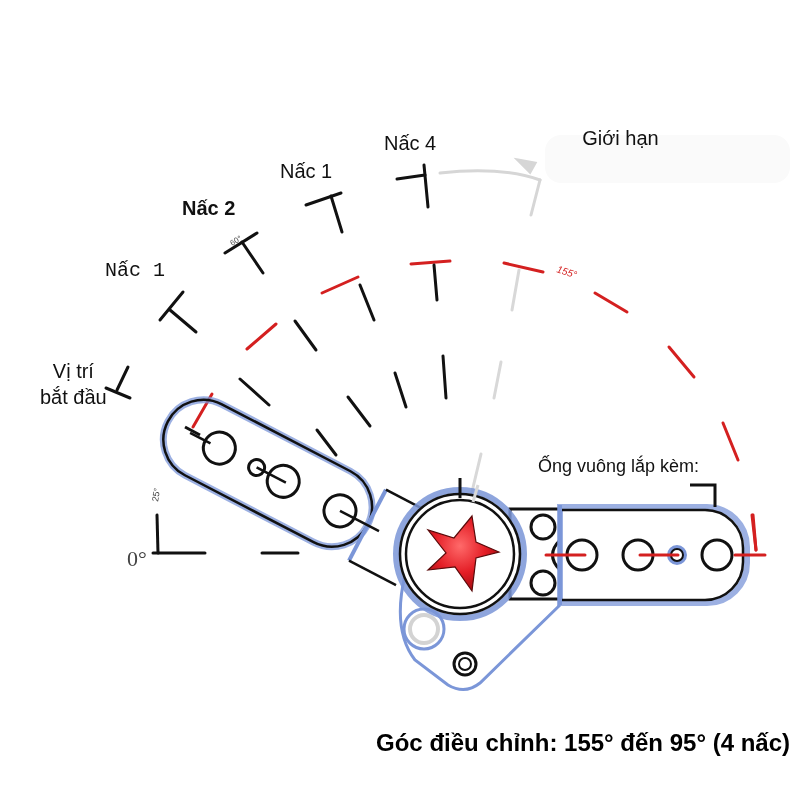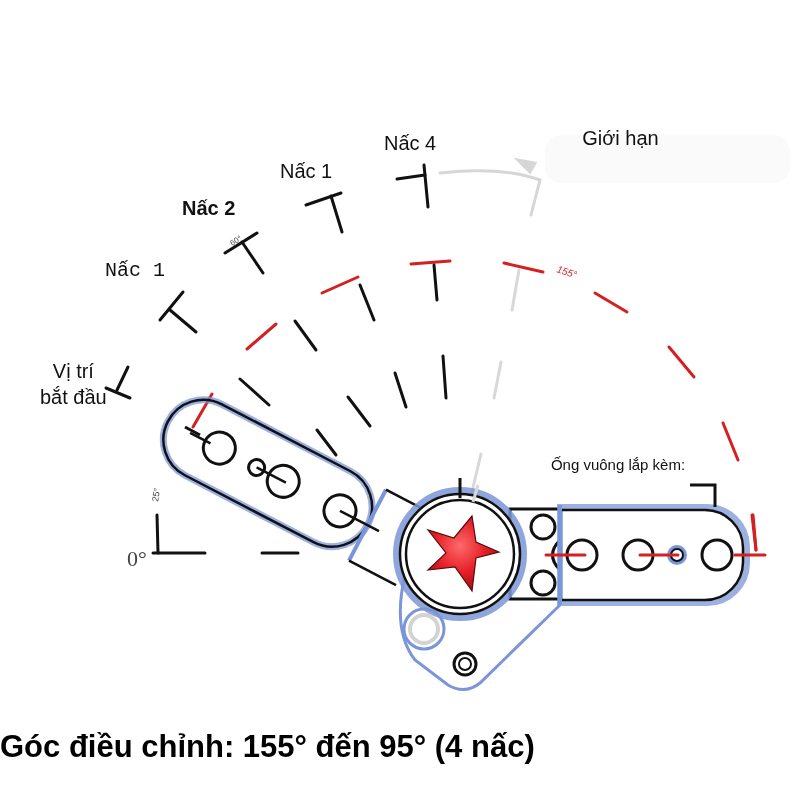--- a/index.html
+++ b/index.html
@@ -1,20 +1,20 @@
 <!DOCTYPE html>
 <html><head>
   <meta charset="utf-8">
   <style>
     html, body { margin: 0; padding: 0; background: #ffffff; }
     body { width: 800px; height: 800px; position: relative; overflow: hidden; font-family: "Liberation Sans", sans-serif; }
     .label { position: absolute; color: #111111; font-size: 20px; line-height: 1.3; white-space: nowrap; font-family: "Liberation Sans", sans-serif; }
     .label.center { text-align: center; }
-    .note { position: absolute; color: #111111; font-size: 15px; line-height: 1.55; text-align: center; white-space: nowrap; font-family: "Liberation Sans", sans-serif; }
-    .caption { position: absolute; left: 0; width: 790px; top: 729px; text-align: left; font-size: 31px; font-weight: bold; color: #000; font-family: "Liberation Sans", sans-serif; }
+    .note { position: absolute; color: #111111; font-size: 18px; line-height: 1.55; text-align: center; white-space: nowrap; font-family: "Liberation Sans", sans-serif; }
+    .caption { position: absolute; left: 0; width: 790px; top: 729px; text-align: right; font-size: 24px; font-weight: bold; color: #000; font-family: "Liberation Sans", sans-serif; }
     .limit-bg { position: absolute; left: 545px; top: 135px; width: 245px; height: 48px; background: #fafafa; border-radius: 16px; }
     svg#diagram { position: absolute; left: 0; top: 0; }
     .svg-text { font-family: "Liberation Sans", sans-serif; }
     .svg-serif { font-family: "Liberation Serif", serif; }
   </style>
 </head>
 <body>
 
 <div class="limit-bg"></div>
 

